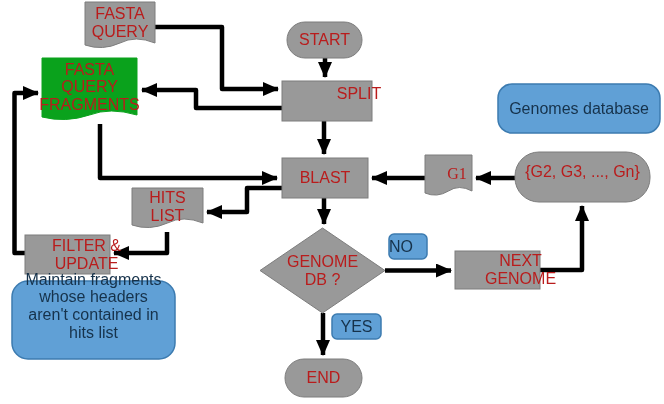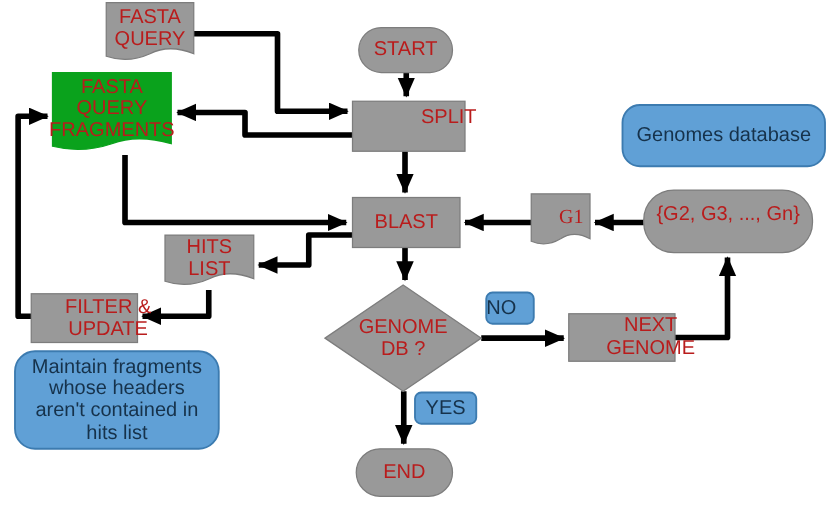--- a/index.html
+++ b/index.html
@@ -72,21 +72,21 @@
   <div class="label" style="left:287px;top:22px;width:75px;height:36px;">START</div>
   <div class="label" style="left:282px;top:81px;width:90px;height:26px;margin-left:32px;">SPLIT</div>
   <div class="label" style="left:282px;top:158px;width:86px;height:40px;">BLAST</div>
   <div class="label" style="left:425px;top:155px;width:64px;height:38px;font-family:Liberation Serif, serif;">G1</div>
   <div class="label blue-text" style="left:498px;top:84px;width:162px;height:49px;">Genomes database</div>
   <div class="label" style="left:515px;top:152px;width:135px;height:40px;">{G2, G3, ..., Gn}</div>
   <div class="label" style="left:132px;top:188px;width:71px;height:38px;">HITS
 LIST</div>
   <div class="label" style="left:25px;top:235px;width:85px;height:39px;padding-left:19px;">FILTER &amp;
 UPDATE</div>
-  <div class="label blue-text" style="left:12px;top:281px;width:163px;height:78px;">Maintain fragments
+  <div class="label blue-text" style="left:12px;top:267px;width:163px;height:78px;">Maintain fragments
 whose headers
 aren't contained in
 hits list</div>
   <div class="label" style="left:260px;top:228px;width:125px;height:85px;">GENOME
 DB ?</div>
   <div class="label blue-text" style="left:389px;top:234px;width:24px;height:25px;">NO</div>
   <div class="label" style="left:455px;top:251px;width:85px;height:38px;margin-left:23px;">NEXT
 GENOME</div>
   <div class="label blue-text" style="left:332px;top:314px;width:49px;height:25px;">YES</div>
   <div class="label" style="left:285px;top:359px;width:77px;height:38px;">END</div>

